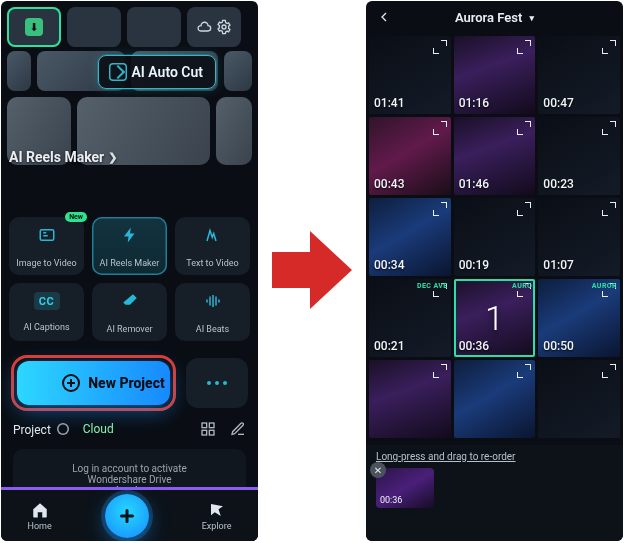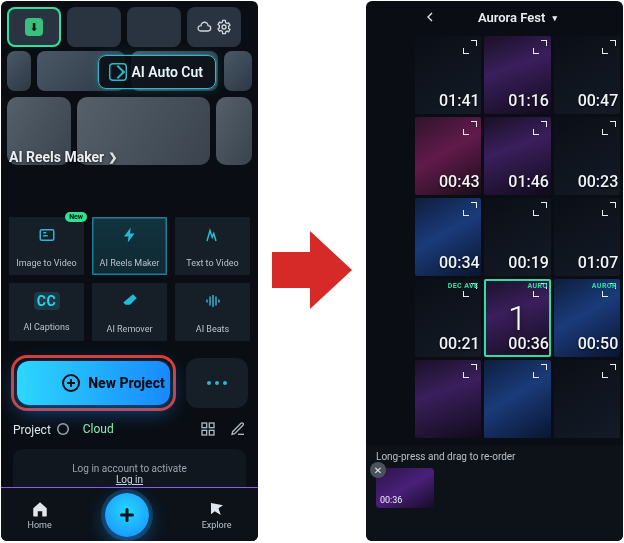--- a/index.html
+++ b/index.html
@@ -15,21 +15,21 @@
   }
   .phone {
     background: #0a0e14;
     color: #eaeef2;
     border-radius: 6px;
     overflow: hidden;
     position: relative;
     font-size: 11px;
   }
   .phone-left { width: 257px; height: 540px; margin: 1px 0 0 1px; }
-  .phone-right { width: 257px; height: 540px; margin: 1px 0 0 0; padding-left: 46px; }
+  .phone-right { width: 257px; height: 540px; margin: 1px 0 0 0; }
   .arrow-wrap {
     width: 108px;
     height: 540px;
     display: flex;
     align-items: center;
     justify-content: center;
   }
   
   .arrow {
     position: relative;
@@ -105,29 +105,29 @@
 
   .tool-grid {
     margin: 52px 8px 0 8px;
     display: grid;
     grid-template-columns: repeat(3, 1fr);
     grid-auto-rows: 58px;
     gap: 8px;
   }
   .tool {
     background: #161e28;
-    border-radius: 1px;
+    border-radius: 10px;
     display:flex; flex-direction:column; align-items:center; justify-content:center;
     gap:12px;
     font-size: 9px; color:#b8c2cc;
     position:relative;
   }
   .tool.sel { background: linear-gradient(180deg,#12333f,#0f2932); box-shadow: inset 0 0 0 1.5px #1f7e95; }
   .tool .ti { width:22px;height:22px; display:flex;align-items:center;justify-content:center; color:#28b7d6; font-weight:700; }
-  .tool .ti.cc{ width:26px;height:18px;border-radius:4px;background:#1a3a45;color:#2bd1ef;font-size:14px;letter-spacing:.5px;}
+  .tool .ti.cc{ width:26px;height:18px;border-radius:4px;background:#1a3a45;color:#2bd1ef;font-size:11px;letter-spacing:.5px;}
   .tool .ti svg{width:18px;height:18px;}
   .badge-new{
     position:absolute; top:-5px; right:-3px;
     background:#2ee38f; color:#08140d;
     font-size:7px; font-weight:700; padding:1px 4px; border-radius:6px;
   }
 
   .newproj-row { display:flex; gap:10px; margin: 14px 10px 0 10px; align-items:center; }
   .newproj-wrap {
     flex:1; border-radius:16px; padding:3px;
@@ -168,21 +168,21 @@
   .drive-box{
     margin:12px 12px 0 12px;
     background:#11171f;border-radius:10px;
     text-align:center;color:#9aa4ae;font-size:10px;
     padding:14px 10px;
   }
   .drive-box .link{color:#cfd6dd;text-decoration:underline;}
 
   .bottom-nav{
     position:absolute;left:0;right:0;bottom:0;height:54px;
-    background:#0c1218;border-top:1px solid #8b5cf6;
+    background:#0c1218;border-top:3px solid #8b5cf6;
     display:flex;align-items:center;justify-content:space-around;
     font-size:9px;color:#b8c2cc;
   }
   .bn-item{display:flex;flex-direction:column;align-items:center;gap:2px;}
   .bn-item .bnic{width:18px;height:18px;color:#dfe6ee;}
   .bn-center{
     width:44px;height:44px;border-radius:50%;
     background:radial-gradient(circle at 50% 40%, #26d7ff,#168bff);
     display:flex;align-items:center;justify-content:center;
     box-shadow:0 0 0 4px rgba(30,150,255,.25),0 6px 20px rgba(30,150,255,.45);
@@ -209,23 +209,22 @@
   }
   .mitem{
     position:relative;height:78px;border-radius:2px;overflow:hidden;
     background:linear-gradient(140deg,#2d3543,#181f2a);
   }
   .mitem.concert{background:linear-gradient(160deg,#1a1027 0%,#3a1f5c 40%,#120a1c 100%);}
   .mitem.pink{background:linear-gradient(150deg,#30142a,#611a4b 45%,#1a0d18);}
   .mitem.blue{background:linear-gradient(150deg,#0e1e3d,#1a3b7a 45%,#0a1530);}
   .mitem.dark{background:linear-gradient(150deg,#0a0e16,#141b27);}
   .mitem .dur{
-    position:absolute;left:5px;bottom:4px;font-size:16px;color:#f1f4f8;font-weight:500;
+    position:absolute;left:5px;bottom:4px;font-size:12px;color:#f1f4f8;font-weight:500;
     text-shadow:0 1px 2px rgba(0,0,0,.9);
-    margin-left:19px;
   }
   .mitem .exp{
     position:absolute;right:4px;top:4px;width:14px;height:14px;
   }
   .mitem .exp::before,.mitem .exp::after{
     content:"";position:absolute;width:5px;height:5px;border:1.5px solid #e9eef4;
   }
   .mitem .exp::before{right:0;top:0;border-left:none;border-bottom:none;}
   .mitem .exp::after{left:0;bottom:0;border-right:none;border-top:none;}
   .mitem .brand{
@@ -236,21 +235,21 @@
     position:absolute;top:50%;left:50%;transform:translate(-50%,-50%);
     font-size:34px;font-weight:300;color:#fff;text-shadow:0 2px 6px rgba(0,0,0,.7);
   }
   .r-footer{
     position:absolute;left:0;right:0;bottom:0;height:96px;
     background:#0c1218;
     padding:6px 10px 0 10px;
     display:flex;flex-direction:column;
   }
   .r-footer .toprow{display:flex;align-items:center;justify-content:space-between;}
-  .r-footer .hint{font-size:10px;color:#b7c0ca;}
+  .r-footer .hint{font-size:10px;color:#b7c0ca;text-decoration:underline;}
   .import-wrap{
     border:3px solid #e13a2f;border-radius:18px;padding:3px;
   }
   .import-btn{
     background:linear-gradient(90deg,#2dd7ff,#1b8dff);
     color:#06141d;font-weight:800;font-size:12px;
     padding:7px 16px;border-radius:14px;
   }
   .sel-strip{display:flex;gap:6px;margin-top:6px;align-items:flex-start;}
   .sel-thumb{
@@ -383,20 +382,21 @@
         <rect x="14" y="14" width="7" height="7"></rect>
       </svg>
     <svg class="mini-ic" viewBox="0 0 24 24" fill="none" stroke="currentColor" stroke-width="2">
         <path d="M12 20h9"></path>
         <path d="M16.5 3.5a2.1 2.1 0 1 1 3 3L7 19l-4 1 1-4z"></path>
       </svg>
   </div>
 
   <div class="drive-box">
     <div>Log in account to activate</div>
+    <div>Wondershare Drive</div>
     <div class="link">Log in</div>
   </div>
 
   <div class="bottom-nav">
     <div class="bn-item">
       <svg class="bnic" viewBox="0 0 24 24" fill="currentColor">
           <path d="M3 11l9-8 9 8v10a1 1 0 0 1-1 1h-5v-7h-6v7H4a1 1 0 0 1-1-1z"></path>
         </svg>
       <span>Home</span>
     </div>

